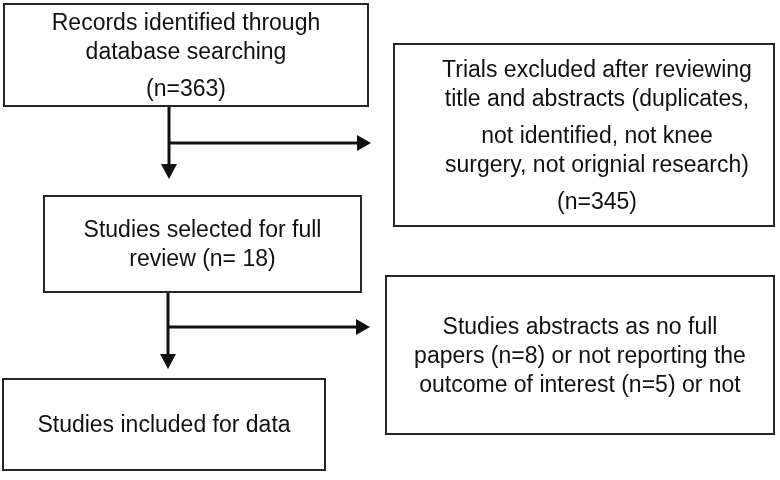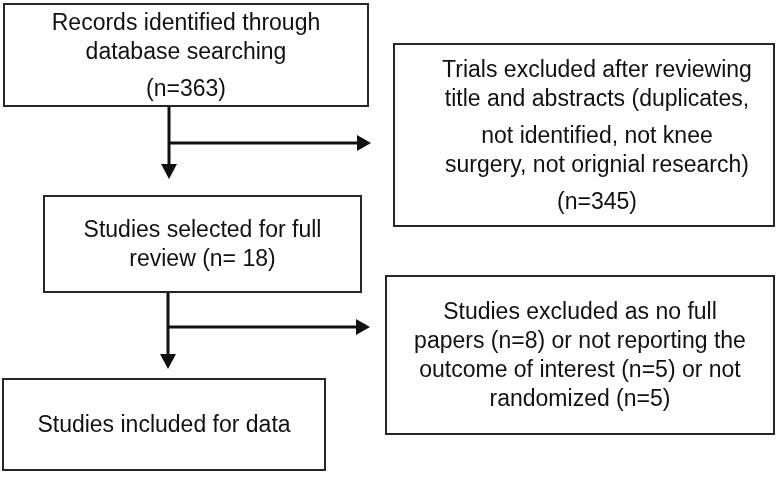--- a/index.html
+++ b/index.html
@@ -91,24 +91,23 @@
 
   <div class="box" id="box-full-review">
     <div class="para">
       <div>Studies selected for full</div>
       <div>review (n= 18)</div>
     </div>
   </div>
 
   <div class="box" id="box-studies-excl">
     <div class="para">
-      <div>Studies excluded as no full</div>
+      <div>Studies abstracts as no full</div>
       <div>papers (n=8) or not reporting the</div>
       <div>outcome of interest (n=5) or not</div>
-      <div>randomized (n=5)</div>
     </div>
   </div>
 
   <div class="box" id="box-extraction">
     <div class="para">
       <div>Studies included for data</div>
     </div>
   </div>
 
 </div>

